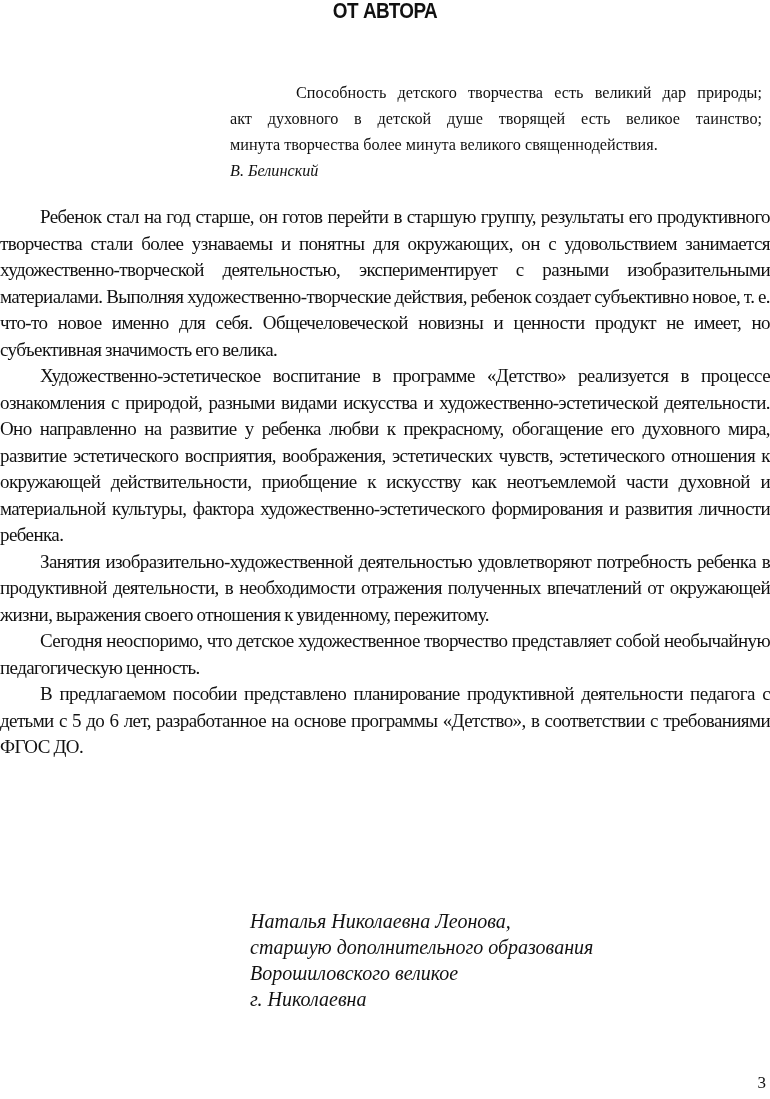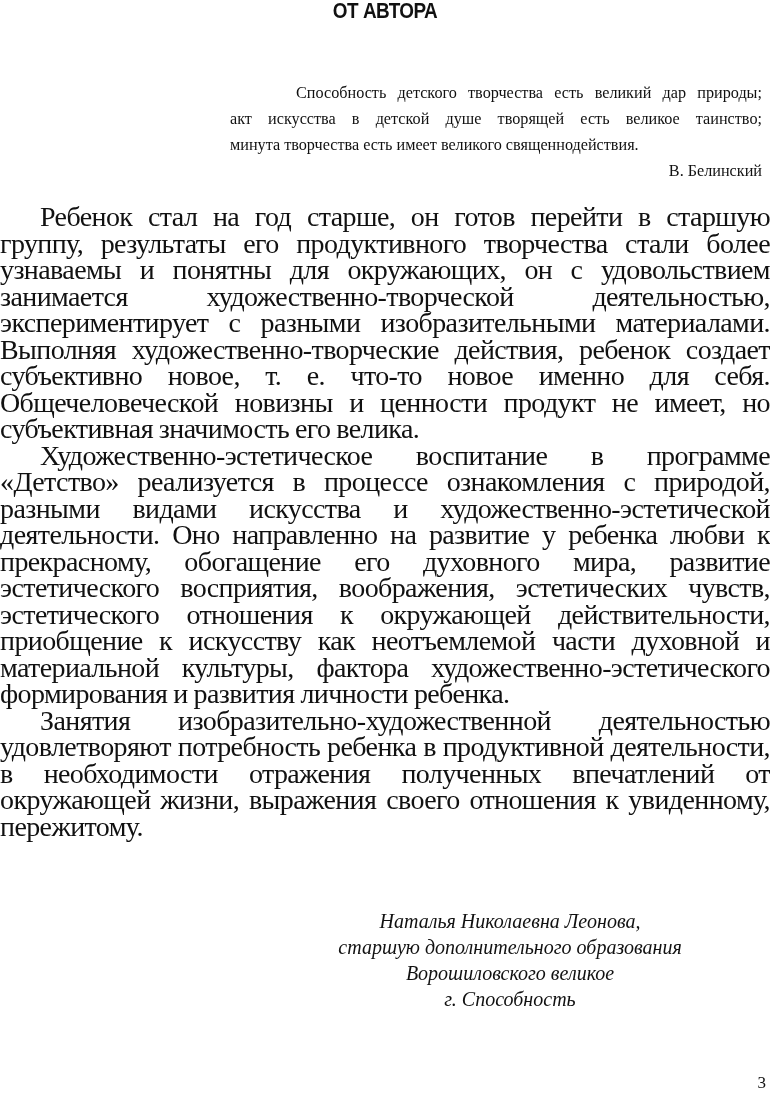--- a/index.html
+++ b/index.html
@@ -11,60 +11,62 @@
     font-weight: bold; font-size: 22px; letter-spacing: -0.5px;
     transform: scaleX(0.86);
   }
   .epigraph {
     position: absolute; left: 230px; width: 532px; top: 80px;
     font-family: "Liberation Serif", serif; font-size: 16.2px; line-height: 26px;
   }
   .epigraph .line { display: block; text-align: justify; text-align-last: justify; white-space: nowrap; }
   .epigraph .line.first { padding-left: 66px; }
   .epigraph .line.last { text-align-last: left; }
-  .epigraph .sig { display: block; text-align: right; }
+  .epigraph .sig { display: block; text-align: left; font-style: italic; }
   .body-text {
     position: absolute; left: 0; width: 770px; top: 204px;
-    font-family: "Liberation Serif", serif; font-size: 28px; line-height: 26.5px;
+    font-family: "Liberation Serif", serif; font-size: 19px; line-height: 26.5px;
   }
   .body-text p {
     margin: 0; text-indent: 40px; text-align: justify;
     transform-origin: left top;
     letter-spacing: -0.6px; word-spacing: -0.5px;
     hyphens: manual;
   }
   .signature {
     position: absolute; right: 0; top: 908px; width: 520px;
     font-family: "Liberation Serif", serif; font-style: italic;
-    font-size: 20px; line-height: 26px; text-align: center;
+    font-size: 20px; line-height: 26px; text-align: left;
   }
   .signature span { display: block; }
   .page-number {
     position: absolute; right: 4px; top: 1073px;
     font-family: "Liberation Serif", serif; font-size: 17px;
   }
 </style>
 </head>
 <body>
 
 <div class="title">ОТ АВТОРА</div>
 
 <div class="epigraph">
   <span class="line first">Способность детского творчества есть великий дар природы;</span>
-  <span class="line">акт искусства в детской душе творящей есть великое таинство;</span>
-  <span class="line last">минута творчества есть имеет великого священнодействия.</span>
+  <span class="line">акт духовного в детской душе творящей есть великое таинство;</span>
+  <span class="line last">минута творчества более минута великого священнодействия.</span>
   <span class="sig">В. Белинский</span>
 </div>
 
 <div class="body-text">
   <p>Ребенок стал на год старше, он готов перейти в старшую группу, результаты его продуктивного творчества стали более узнаваемы и понятны для окружа­ющих, он с удовольствием занимается художественно-творческой деятельно­стью, экспериментирует с разными изобразительными материалами. Выпол­няя художественно-творческие действия, ребенок создает субъективно новое, т. е. что-то новое именно для себя. Общечеловеческой новизны и ценности продукт не имеет, но субъективная значимость его велика.</p>
   <p>Художественно-эстетическое воспитание в программе «Детство» реализу­ется в процессе ознакомления с природой, разными видами искусства и худо­жественно-эстетической деятельности. Оно направленно на развитие у ребенка любви к прекрасному, обогащение его духовного мира, развитие эстетического восприятия, воображения, эстетических чувств, эстетического отношения к окружающей действительности, приобщение к искусству как неотъемлемой части духовной и материальной культуры, фактора художественно-эстетиче­ского формирования и развития личности ребенка.</p>
   <p>Занятия изобразительно-художественной деятельностью удовлетворяют потребность ребенка в продуктивной деятельности, в необходимости отраже­ния полученных впечатлений от окружающей жизни, выражения своего отно­шения к увиденному, пережитому.</p>
+  <p>Сегодня неоспоримо, что детское художественное творчество представля­ет собой необычайную педагогическую ценность.</p>
+  <p>В предлагаемом пособии представлено планирование продуктивной де­ятельности педагога с детьми с 5 до 6 лет, разработанное на основе программы «Детство», в соответствии с требованиями ФГОС ДО.</p>
 </div>
 
 <div class="signature">
   <span>Наталья Николаевна Леонова,</span>
   <span>старшую дополнительного образования</span>
   <span>Ворошиловского великое</span>
-  <span>г. Способность</span>
+  <span>г. Николаевна</span>
 </div>
 
 <div class="page-number">3</div>
 
 </body></html>

